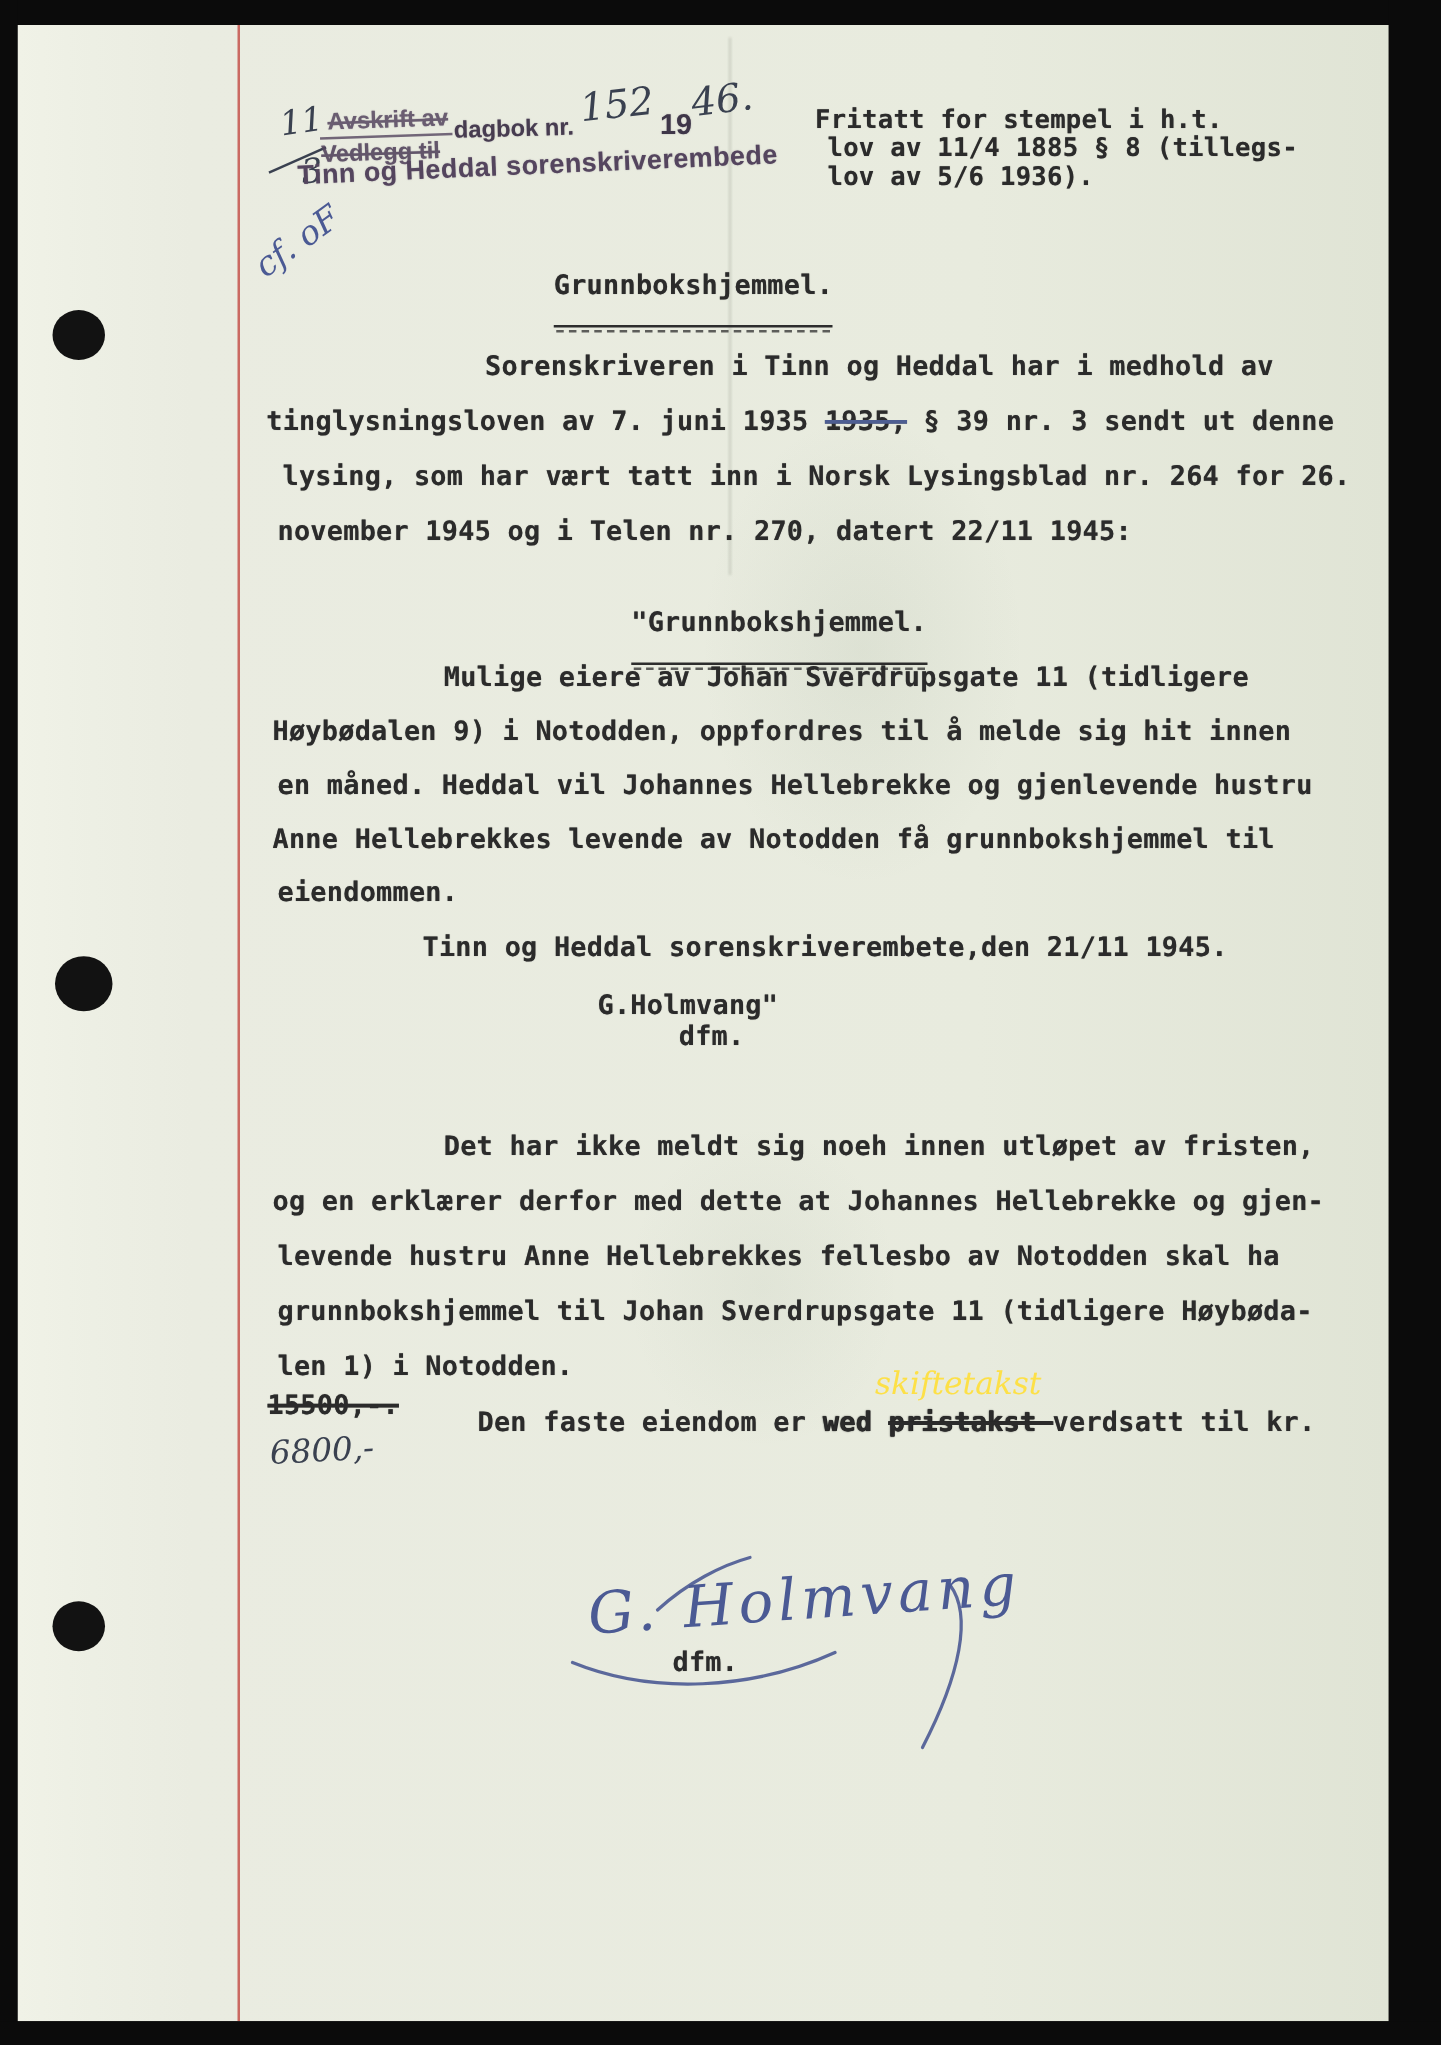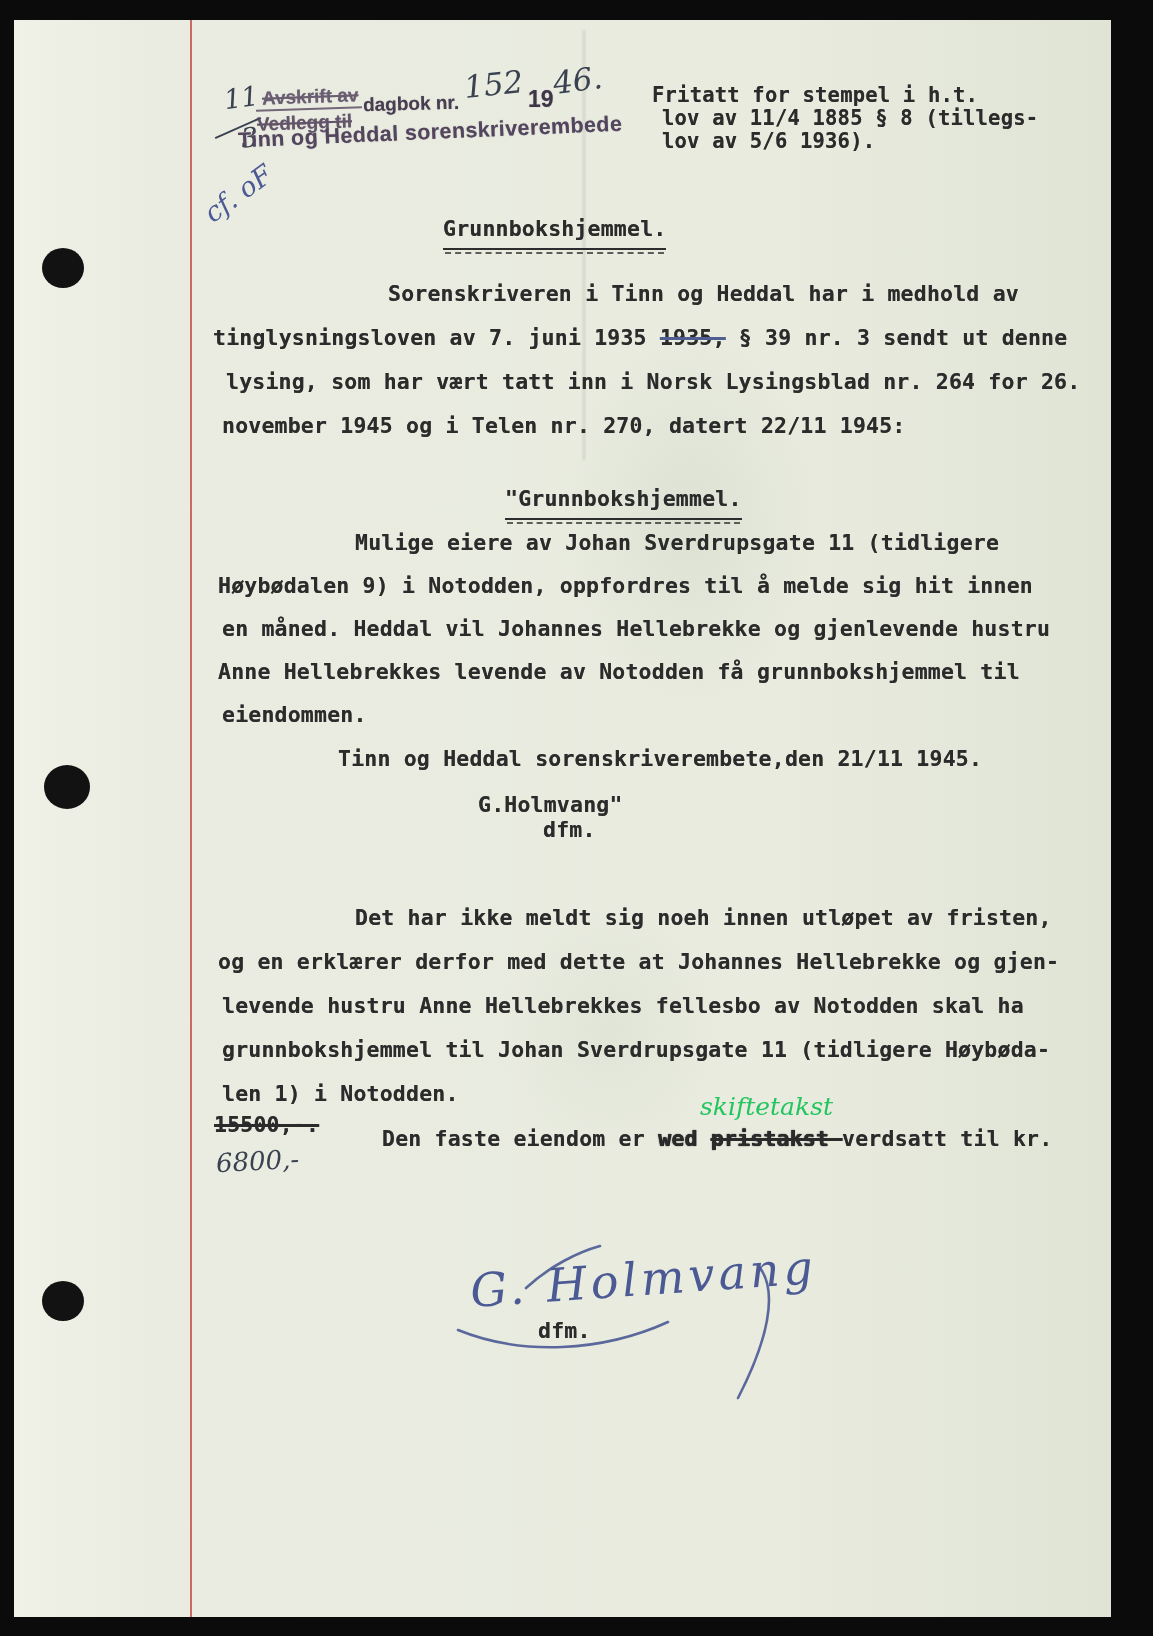--- a/index.html
+++ b/index.html
@@ -8,21 +8,21 @@
   .paper{position:absolute;left:14px;top:20px;width:1097px;height:1597px;
          background:linear-gradient(90deg,#f0f2e7 0px,#edefe4 60px,#eaece1 140px,#e8ebde 70%,#e0e4d5 100%);}
   .redline{position:absolute;left:190px;top:20px;width:2px;height:1597px;background:#c4544b;opacity:.85;}
   .hole{position:absolute;width:42px;height:40px;border-radius:50%;background:#121212;}
   .crease{position:absolute;left:583px;top:30px;width:2px;height:430px;background:rgba(140,145,130,.28);filter:blur(1px);}
   .smudge{position:absolute;border-radius:50%;pointer-events:none;}
 
   .typed{position:absolute;color:#2b2b2b;font-weight:700;font-size:21.5px;line-height:26px;
          white-space:pre;letter-spacing:.2px;text-shadow:0 0 .6px rgba(43,43,43,.6);}
   .typed-sm{font-size:20.5px;line-height:23px;}
-  .underlined{border-bottom:2.5px solid #2d2d2d;padding-bottom:6px;}
+  .underlined{border-bottom:2.5px solid #2d2d2d;padding-bottom:18px;}
   .underlined:after{content:"";position:absolute;left:2px;right:2px;bottom:-6px;border-bottom:2px dashed rgba(45,45,45,.75);}
   .struck-ink{text-decoration:line-through;text-decoration-thickness:2.5px;text-decoration-color:#4e5e92;}
   .struck-type{text-decoration:line-through;text-decoration-thickness:2.5px;text-decoration-color:#2b2b2b;}
   .heavy{text-shadow:0 0 1.2px #222,0.6px 0 0 #222;}
 
   .stamp{position:absolute;font-family:"Liberation Sans",sans-serif;font-weight:700;color:#54455e;
          text-shadow:0 0 1px rgba(84,69,94,.5);white-space:pre;}
   .stamp-struck{text-decoration:line-through;text-decoration-thickness:2px;}
   .bar{position:absolute;background:#54455e;opacity:.8;}
 
@@ -81,21 +81,21 @@
   <div class="typed" style="left:338px;top:746px;">Tinn og Heddal sorenskriverembete,den 21/11 1945.</div>
   <div class="typed" style="left:478px;top:792px;">G.Holmvang"</div>
   <div class="typed" style="left:543px;top:817px;">dfm.</div>
 
   <div class="typed" style="left:355px;top:905px;">Det har ikke meldt sig noeh innen utløpet av fristen,</div>
   <div class="typed" style="left:218px;top:949px;">og en erklærer derfor med dette at Johannes Hellebrekke og gjen-</div>
   <div class="typed" style="left:222px;top:993px;">levende hustru Anne Hellebrekkes fellesbo av Notodden skal ha</div>
   <div class="typed" style="left:222px;top:1037px;">grunnbokshjemmel til Johan Sverdrupsgate 11 (tidligere Høybøda-</div>
   <div class="typed" style="left:222px;top:1081px;">len 1) i Notodden.</div>
 
-  <div class="hand-dark" style="left:700px;top:1092px;font-size:25px;color:#22c55e;">skiftetakst</div>
+  <div class="hand-dark" style="left:700px;top:1092px;font-size:25px;color:#fde047;">skiftetakst</div>
   <div class="typed" style="left:382px;top:1126px;"><span>Den faste eiendom er </span><span class="heavy">wed </span><span class="struck-type heavy">pristakst </span><span>verdsatt til kr.</span></div>
   <div class="hand-dark" style="left:216px;top:1146px;font-size:26px;transform:rotate(-3deg);">6800,-</div>
   <div class="typed struck-type" style="left:214px;top:1112px;">15500,-.</div>
 
   <div class="hand-blue" style="left:470px;top:1252px;font-size:46px;letter-spacing:4px;transform:rotate(-4deg);">G. Holmvang</div>
   <svg style="position:absolute;left:430px;top:1230px;" width="390" height="185" viewBox="0 0 390 185">
     <path class="sigline" d="M 330 38 C 348 62, 338 110, 308 168"></path>
     <path class="sigline" d="M 28 100 C 92 126, 172 122, 238 92"></path>
     <path class="sigline" d="M 96 58 C 120 36, 148 22, 170 16"></path>
   </svg>

